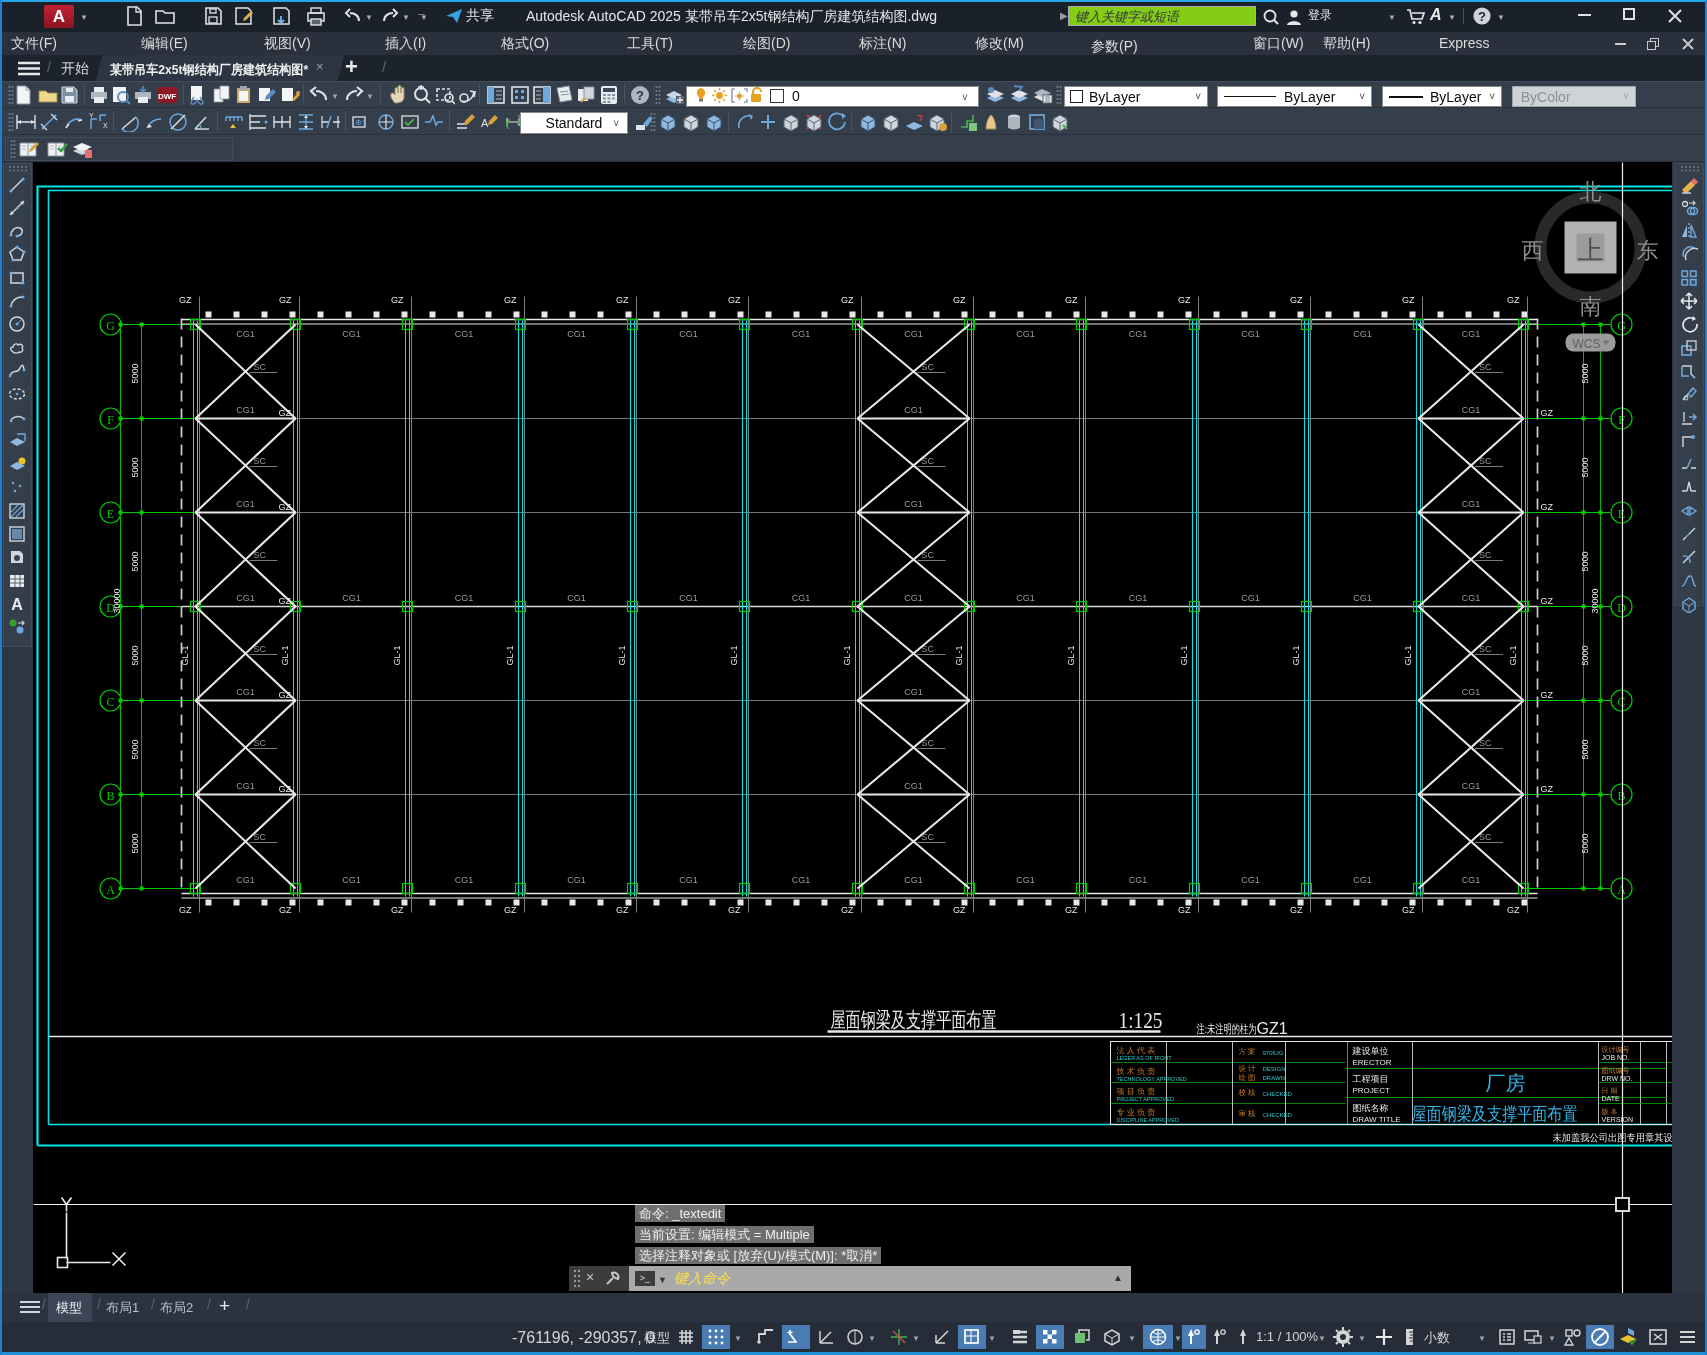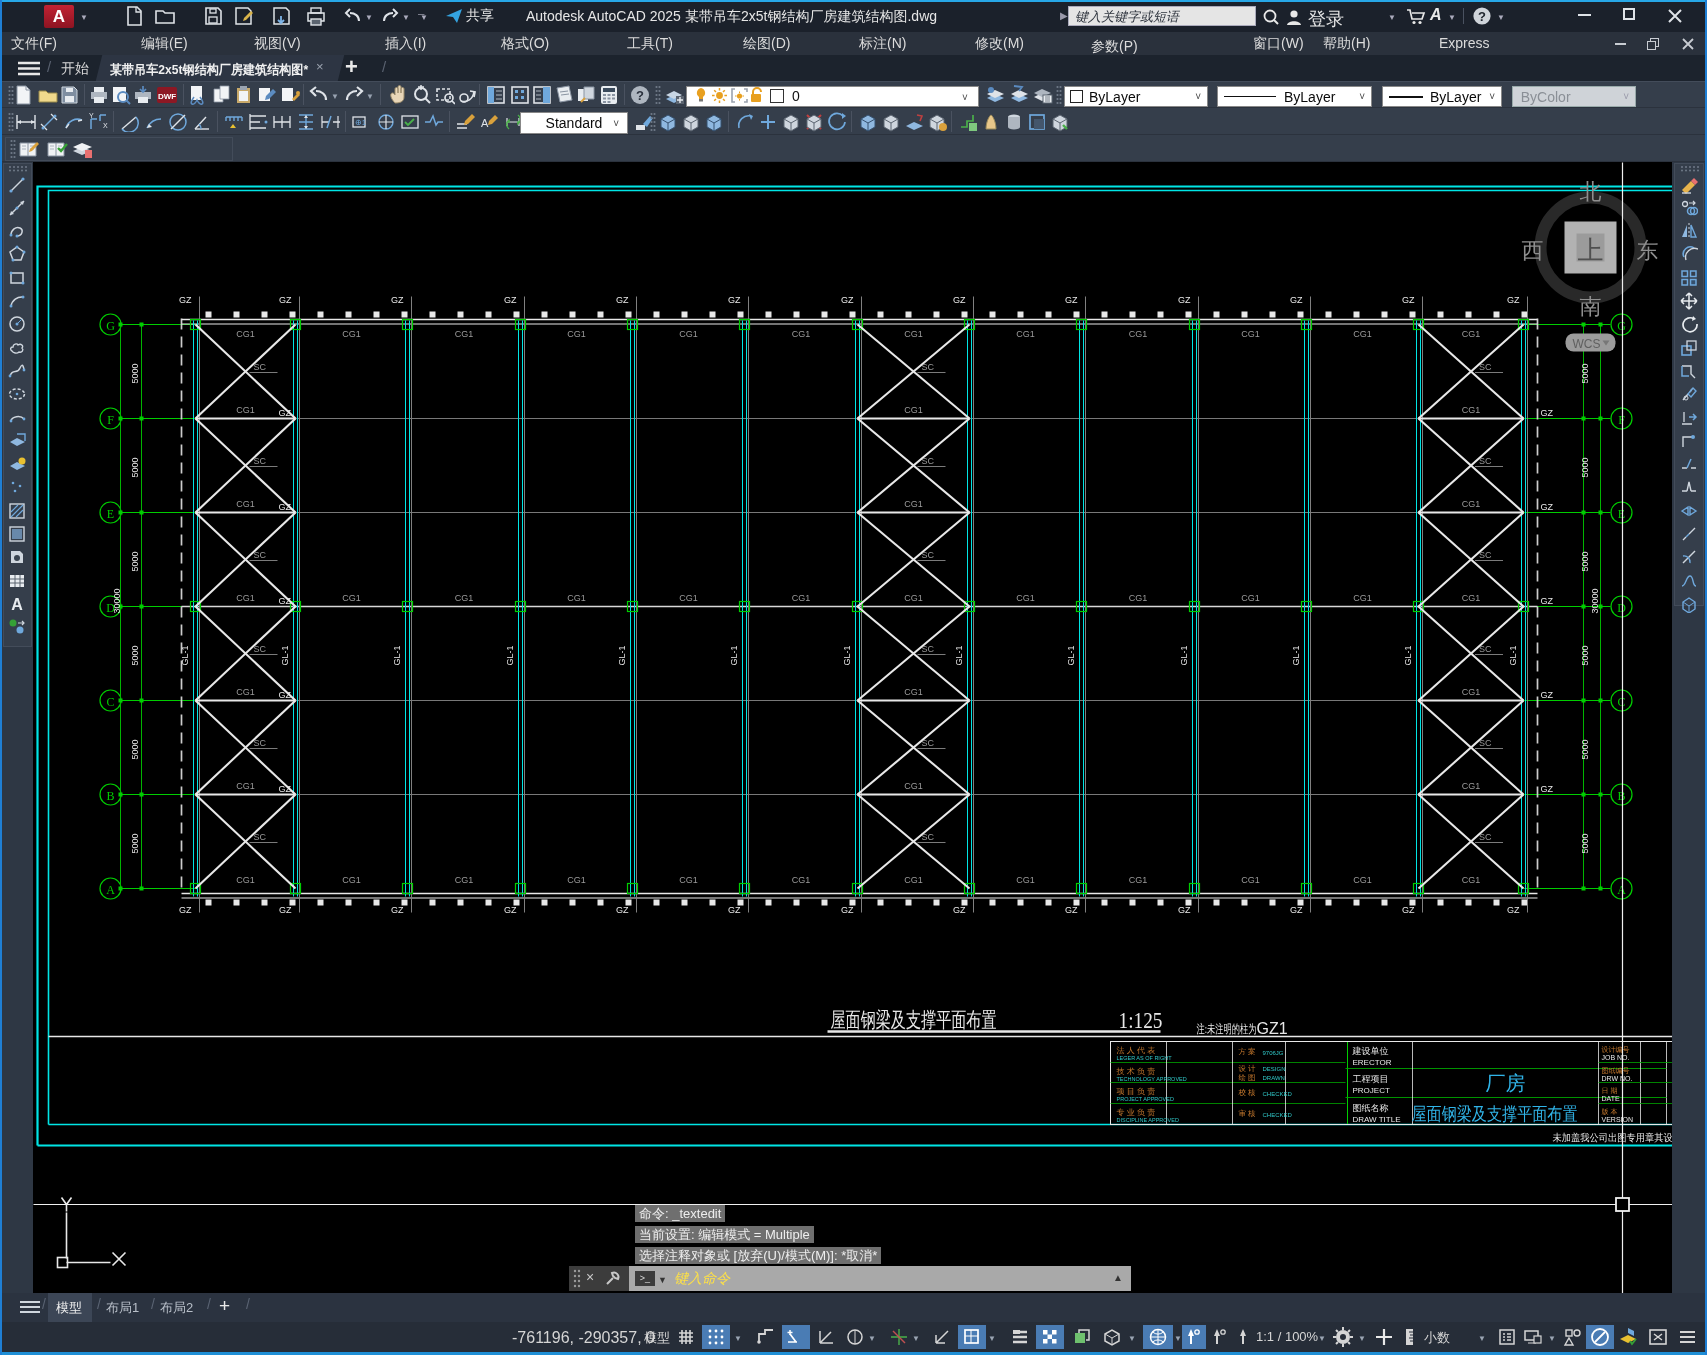--- a/index.html
+++ b/index.html
@@ -57,31 +57,31 @@
     </svg>
     <div class="abs" style="left:402px;top:13px;color:#aab;font-size:8px">▼</div>
     <div class="abs" style="left:420px;top:13px;color:#aab;font-size:8px">▼</div>
     <div class="abs" style="left:418px;top:9px;color:#aab;font-size:9px">─</div>
     <svg class="icon" style="left:444px;top:7px" width="20" height="18" viewBox="0 0 20 18">
       <path d="M2 9 18 2l-5 14-4-6z" fill="#34a3e0"></path>
     </svg>
     <div class="abs" style="left:466px;top:7px;color:#e6e6e6;font-size:14px">共享</div>
     <div class="ttxt abs" style="left:526px;top:8px;font-size:14px">Autodesk AutoCAD 2025</div>
     <div class="ttxt abs" style="left:685px;top:8px;font-size:14px">某带吊车2x5t钢结构厂房建筑结构图.dwg</div>
-    <div class="abs" style="left:1068px;top:6px;width:188px;height:20px;background:#e5e5e5;border:1px solid #aab;color:#2d333d;font-size:13px;font-style:italic;padding:1px 6px">键入关键字或短语</div>
+    <div class="abs" style="left:1068px;top:6px;width:188px;height:20px;background:#84cc16;border:1px solid #aab;color:#2d333d;font-size:13px;font-style:italic;padding:1px 6px">键入关键字或短语</div>
     <div class="abs" style="left:1060px;top:10px;color:#99a;font-size:10px">▶</div>
     <svg class="icon" style="left:1262px;top:8px" width="18" height="18" viewBox="0 0 18 18">
       <circle cx="8" cy="8" r="5.5" fill="none" stroke="#e8e8e8" stroke-width="1.8"></circle>
       <path d="M12 12l4 4" stroke="#e8e8e8" stroke-width="2"></path>
     </svg>
     <svg class="icon" style="left:1285px;top:8px" width="18" height="18" viewBox="0 0 18 18">
       <circle cx="9" cy="6" r="3.6" fill="#e8e8e8"></circle>
       <path d="M2 17c1-5 13-5 14 0z" fill="#e8e8e8"></path>
     </svg>
-    <div class="ttxt abs" style="left:1308px;top:7px;font-size:18px">登录</div>
+    <div class="ttxt abs" style="left:1308px;top:7px;font-size:12px">登录</div>
     <div class="abs" style="left:1388px;top:13px;color:#aab;font-size:8px">▼</div>
     <svg class="icon" style="left:1406px;top:8px" width="20" height="18" viewBox="0 0 20 18">
       <path d="M1 2h3l2 9h10l2-6H6" fill="none" stroke="#e8e8e8" stroke-width="1.7"></path>
       <circle cx="8" cy="14.5" r="1.6" fill="#e8e8e8"></circle>
       <circle cx="14" cy="14.5" r="1.6" fill="#e8e8e8"></circle>
     </svg>
     <div class="abs" style="left:1430px;top:6px;color:#e8e8e8;font-weight:bold;font-size:16px;font-style:italic">A</div>
     <div class="abs" style="left:1448px;top:13px;color:#aab;font-size:8px">▼</div>
     <div class="abs" style="left:1463px;top:8px;width:1px;height:16px;background:#4a5260"></div>
     <svg class="icon" style="left:1472px;top:6px" width="20" height="20" viewBox="0 0 20 20">
@@ -90,21 +90,21 @@
     </svg>
     <div class="abs" style="left:1497px;top:13px;color:#aab;font-size:8px">▼</div>
     <div class="abs" style="left:1578px;top:14px;width:13px;height:2px;background:#dfe3e8"></div>
     <div class="abs" style="left:1623px;top:8px;width:12px;height:12px;border:2px solid #dfe3e8"></div>
     <svg class="icon" style="left:1668px;top:9px" width="14" height="14" viewBox="0 0 14 14">
       <path d="M1 1 13 13M13 1 1 13" stroke="#dfe3e8" stroke-width="2"></path>
     </svg>
     <div class="abs" style="left:0;top:32px;width:1707px;height:23px;background:#2a313c"></div>
     <div class="menuitem" style="left:11px;top:35px">文件(F)</div>
     <div class="menuitem" style="left:141px;top:35px">编辑(E)</div>
-    <div class="menuitem" style="left:254px;top:35px">视图(V)</div>
+    <div class="menuitem" style="left:264px;top:35px">视图(V)</div>
     <div class="menuitem" style="left:385px;top:35px">插入(I)</div>
     <div class="menuitem" style="left:501px;top:35px">格式(O)</div>
     <div class="menuitem" style="left:627px;top:35px">工具(T)</div>
     <div class="menuitem" style="left:743px;top:35px">绘图(D)</div>
     <div class="menuitem" style="left:859px;top:35px">标注(N)</div>
     <div class="menuitem" style="left:975px;top:35px">修改(M)</div>
     <div class="menuitem" style="left:1091px;top:38px">参数(P)</div>
     <div class="menuitem" style="left:1253px;top:35px">窗口(W)</div>
     <div class="menuitem" style="left:1323px;top:35px">帮助(H)</div>
     <div class="menuitem" style="left:1439px;top:35px">Express</div>

